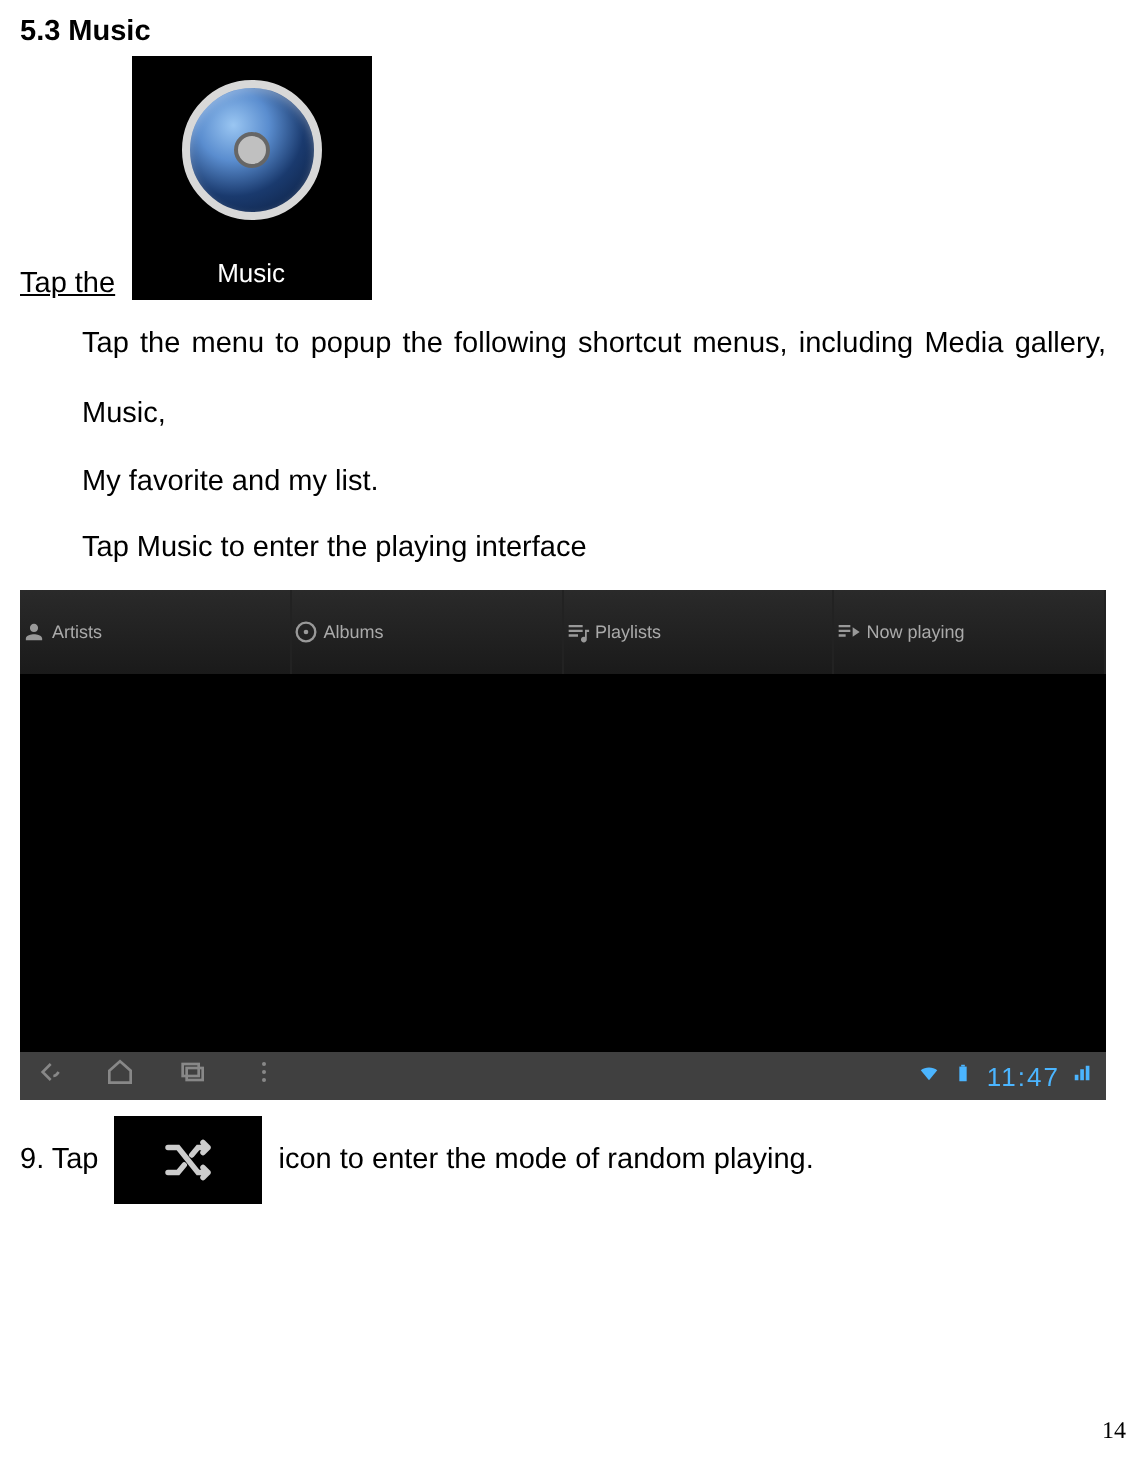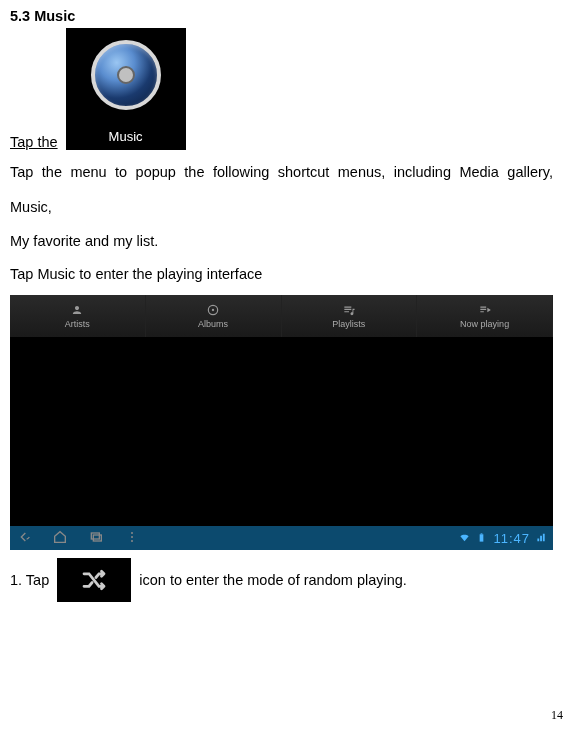--- a/index.html
+++ b/index.html
@@ -12,20 +12,21 @@
       color: #000;
       padding: 8px 10px 0 10px;
       position: relative;
     }
     .section-title {
       font-weight: bold;
       margin-bottom: 4px;
     }
     .line {
       line-height: 2.3;
+      margin-left: 31px;
     }
     .inline-row {
       display: flex;
       align-items: flex-end;
       flex-wrap: nowrap;
     }
     .inline-row .text { white-space: nowrap; text-decoration: underline; }
     .music-icon-box {
       width: 120px;
       height: 122px;
@@ -76,23 +77,22 @@
       margin-top: 4px;
       margin-bottom: 8px;
     }
     .tab-row {
       display: flex;
       height: 42px;
     }
     .tab {
       flex: 1;
       display: flex;
-      flex-direction: column;
-      align-items: center;
-      justify-content: center;
+      flex-direction: row;
+      align-items: center;
       color: #aaa;
       font-size: 9px;
       border-right: 1px solid #222;
       background: linear-gradient(#2a2a2a, #1a1a1a);
       gap: 2px;
     }
     .tab.active {
       background: linear-gradient(#e0e0e0, #bababa);
       color: #333;
     }
@@ -103,21 +103,21 @@
       align-items: center;
       justify-content: center;
     }
     .tab-icon svg { width: 14px; height: 14px; }
     .navbar {
       position: absolute;
       bottom: 0;
       left: 0;
       right: 0;
       height: 24px;
-      background: #0c4a6e;
+      background: #404040;
       display: flex;
       align-items: center;
       padding: 0 6px;
       margin-top: 28px;
     }
     .nav-left { display: flex; gap: 20px; align-items: center; }
     .nav-icon svg { width: 16px; height: 16px; }
     .nav-right {
       margin-left: auto;
       display: flex;
@@ -255,21 +255,21 @@
       <span class="status-icon">
         <svg viewBox="0 0 24 24">
             <path fill="#4bb5ff" d="M3 20h4v-6H3zm6 0h4V8H9zm6 0h4V4h-4z"></path>
           </svg>
       </span>
     </div>
   </div>
 </div>
 
 <div class="row2">
-  <span>1. Tap</span>
+  <span>9. Tap</span>
   <div class="shuffle-box">
     <svg viewBox="0 0 24 24">
       <path fill="none" stroke="#ccc" stroke-width="2.2" stroke-linecap="round" d="M4 7h4l8 10h4m0-10h-4l-2.5 3M4 17h4l2.5-3M20 7l-2-2m2 2l-2 2m2 8l-2-2m2 2l-2 2"></path>
     </svg>
   </div>
   <span>  icon to enter the mode of random playing.</span>
 </div>
 
 <div class="page-num">14</div>
 

